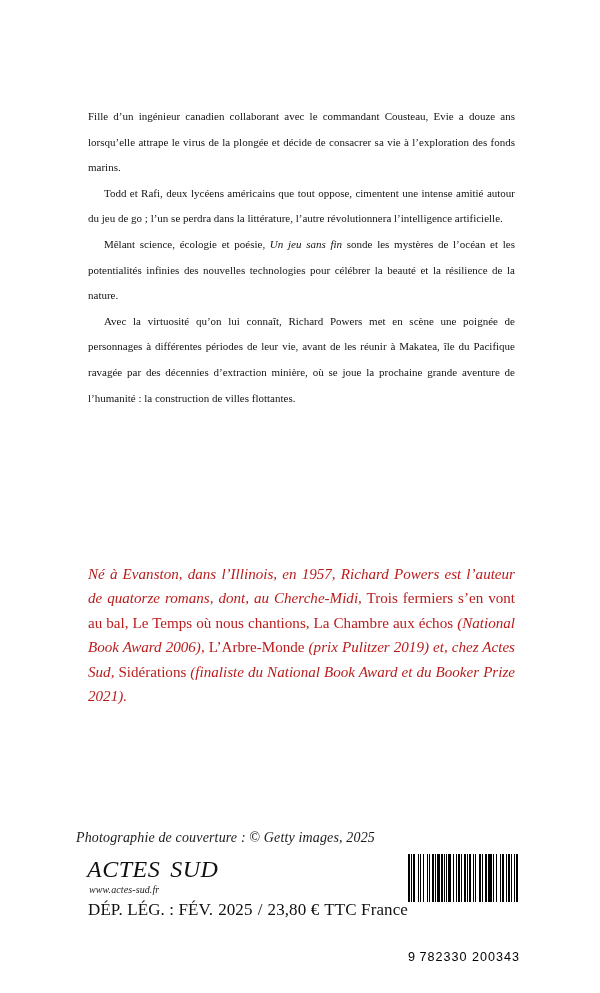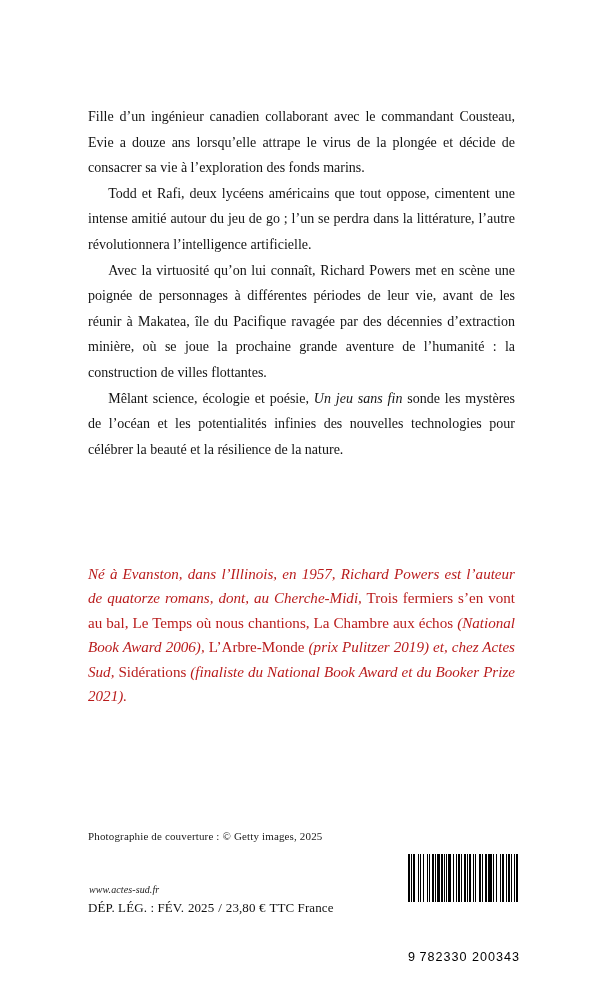--- a/index.html
+++ b/index.html
@@ -34,21 +34,21 @@
     letter-spacing: 0.9px;
     color: #1a1a1a;
     white-space: nowrap;
   }
 
   .blurb {
     position: absolute;
     left: 88px;
     top: 104px;
     width: 427px;
-    font-size: 14px;
+    font-size: 11px;
     line-height: 25.6px;
     text-align: justify;
     text-justify: inter-word;
     color: #131313;
     hyphens: manual;
   }
   .blurb p {
     margin: 0;
     text-indent: 1.45em;
   }
@@ -77,26 +77,27 @@
   .bio p {
     margin: 0;
   }
   .bio .roman {
     font-style: normal;
   }
 
   
   .photo-credit {
     position: absolute;
-    left: 88px;
+    left: 76px;
     top: 830px;
-    font-size: 11px;
+    font-size: 14px;
     letter-spacing: 0.15px;
     color: #1a1a1a;
     white-space: nowrap;
+    font-style: italic;
   }
 
   .publisher-logo {
     position: absolute;
     left: 87px;
     top: 856px;
     font-style: italic;
     font-size: 24px;
     letter-spacing: 0.5px;
     color: #111111;
@@ -115,21 +116,21 @@
     letter-spacing: 0.1px;
     color: #1a1a1a;
     white-space: nowrap;
     font-style: italic;
   }
 
   .legal-line {
     position: absolute;
     left: 88px;
     top: 900px;
-    font-size: 13px;
+    font-size: 17px;
     letter-spacing: 0.1px;
     color: #111111;
     white-space: nowrap;
   }
   .legal-line .sp {
     display: inline-block;
     width: 0.3em;
   }
 
   
@@ -172,30 +173,31 @@
 </style>
 </head>
 <body>
 
 <div class="page">
 
 
   <div class="blurb">
     <p class="first">Fille d’un ingénieur canadien collaborant avec le commandant Cousteau, Evie a douze ans lorsqu’elle attrape le virus de la plongée et décide de consacrer sa vie à l’exploration des fonds marins.</p>
     <p>Todd et Rafi, deux lycéens américains que tout oppose, cimentent une intense amitié autour du jeu de go ; l’un se perdra dans la littérature, l’autre révolutionnera l’intelligence artificielle.</p>
+    <p><span>Mêlant science, écologie et poésie, </span><em>Un jeu sans fin</em><span> sonde les mystères de l’océan et les potentialités infinies des nouvelles technologies pour célébrer la beauté et la résilience de la nature.</span></p>
     <p>Avec la virtuosité qu’on lui connaît, Richard Powers met en scène une poignée de personnages à différentes périodes de leur vie, avant de les réunir à Makatea, île du Pacifique ravagée par des décennies d’extraction minière, où se joue la prochaine grande aventure de l’humanité : la construction de villes flottantes.</p>
-    <p><span>Mêlant science, écologie et poésie, </span><em>Un jeu sans fin</em><span> sonde les mystères de l’océan et les potentialités infinies des nouvelles technologies pour célébrer la beauté et la résilience de la nature.</span></p>
   </div>
 
   <div class="bio">
     <p><span>Né à Evanston, dans l’Illinois, en 1957, Richard Powers est l’auteur de quatorze romans, dont, au Cherche-Midi,</span><span class="roman"> Trois fermiers s’en vont au bal, Le Temps où nous chantions, La Chambre aux échos </span><span>(National Book Award 2006),</span><span class="roman"> L’Arbre-Monde </span><span>(prix Pulitzer 2019) et, chez Actes Sud,</span><span class="roman"> Sidérations </span><span>(finaliste du National Book Award et du Booker Prize 2021).</span></p>
   </div>
 
   <div class="photo-credit">Photographie de couverture : © Getty images, 2025</div>
 
+  <div class="publisher-logo"><span>ACTES</span><span class="gap"></span><span>SUD</span></div>
 
   <div class="publisher-url">www.actes-sud.fr</div>
 
   <div class="legal-line"><span>DÉP. LÉG. : FÉV.</span><span class="sp"></span><span>2025</span><span class="sp"></span><span>/</span><span class="sp"></span><span>23,80 €</span><span class="sp"></span><span>TTC France</span></div>
 
   <div class="barcode-wrap">
     <div class="barcode-bars" id="barcode-bars">
         <span style="width: 1.93103px; background: rgb(0, 0, 0);"></span>
         <span style="width: 0.965517px; background: rgb(255, 255, 255);"></span>
         <span style="width: 0.965517px; background: rgb(0, 0, 0);"></span>

